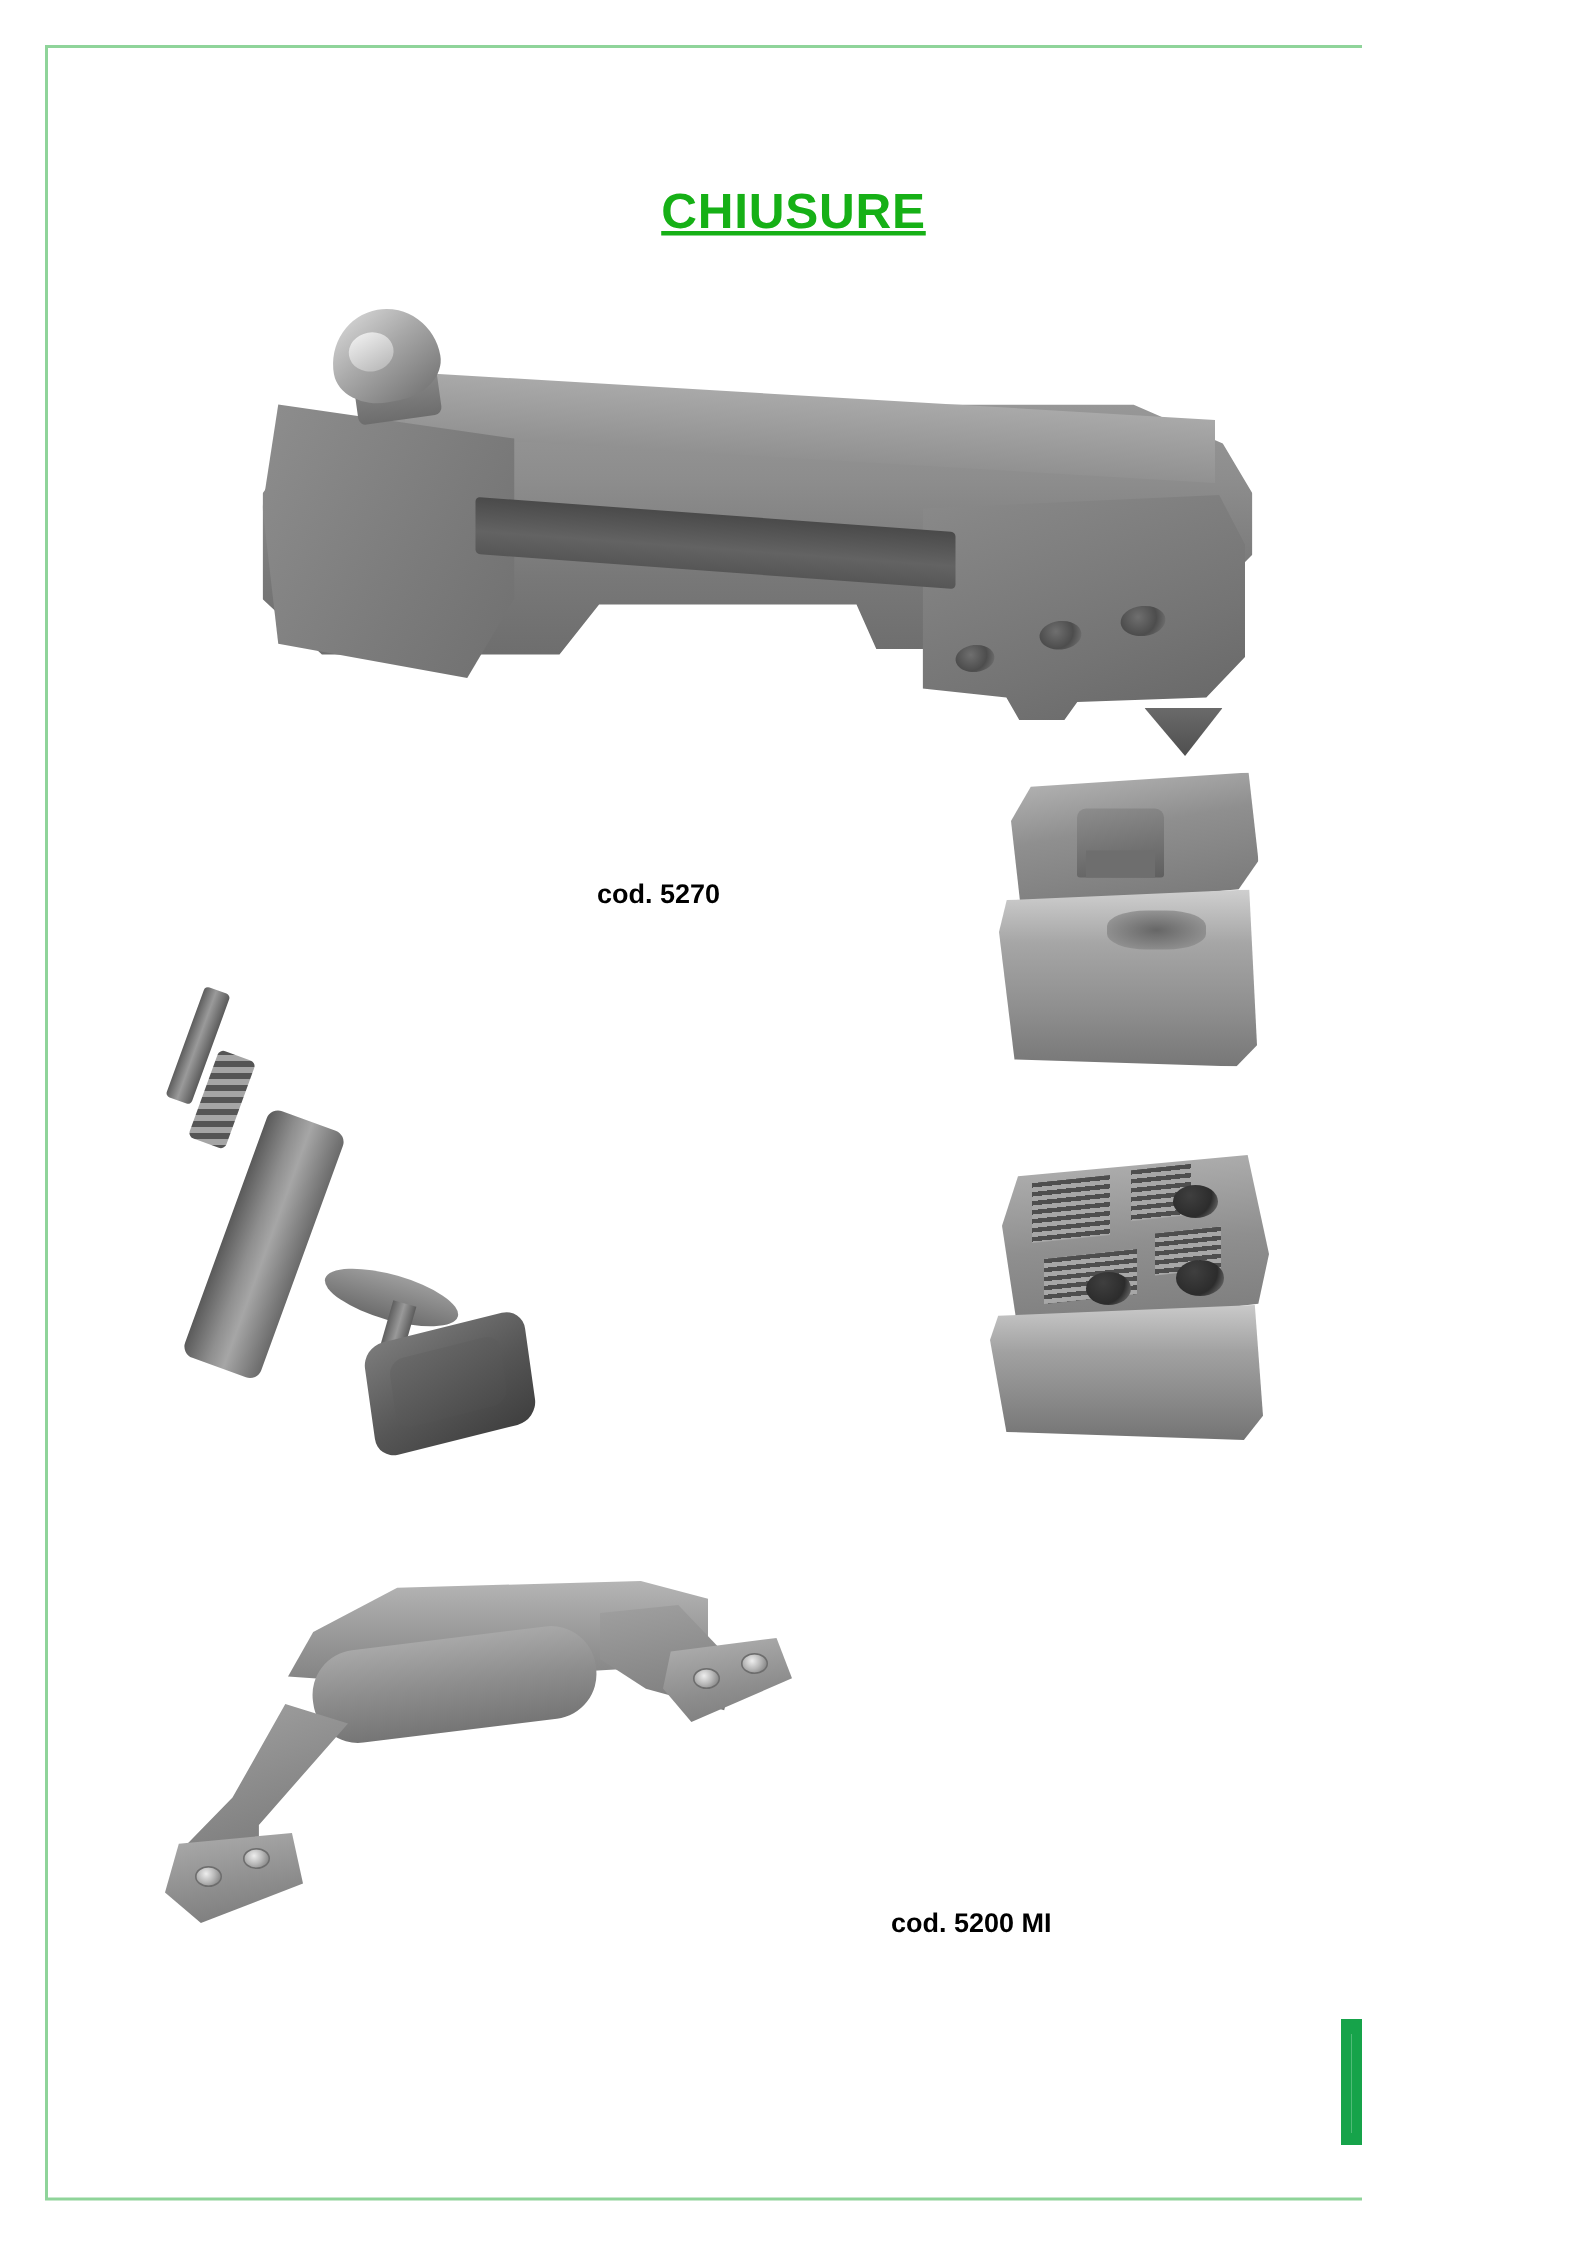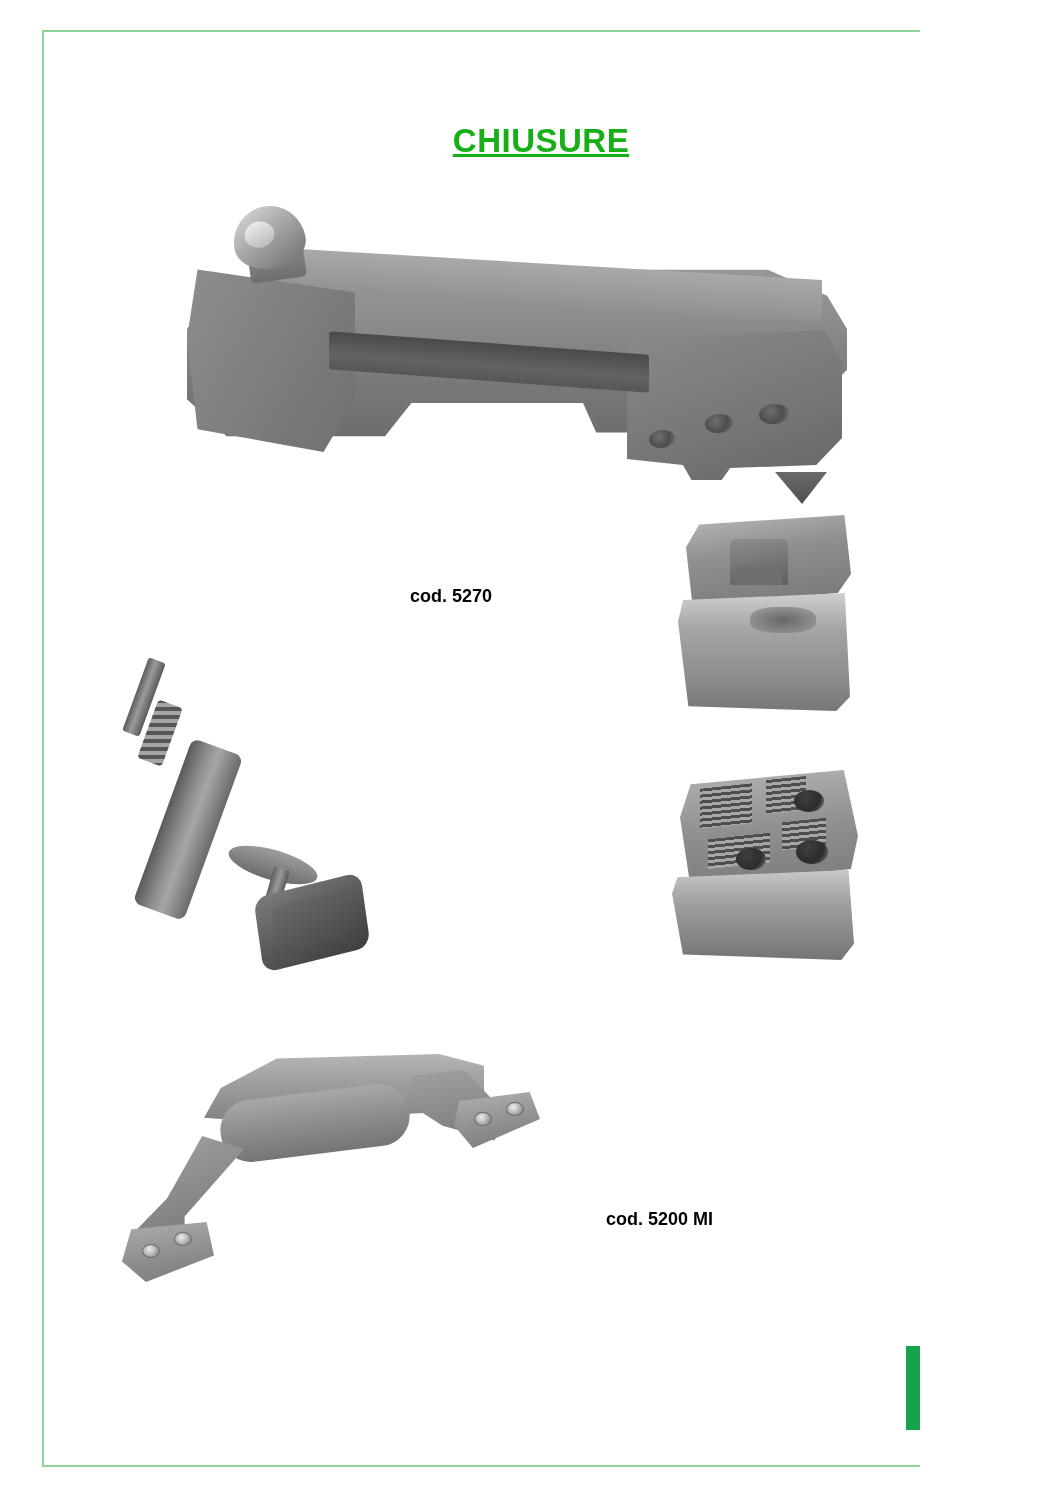--- a/index.html
+++ b/index.html
@@ -10,21 +10,20 @@
   body {
     font-family: "Liberation Sans", sans-serif;
   }
   .page {
     position: relative;
     width: 908px;
     height: 1497px;
     background: #ffffff;
     box-sizing: border-box;
     overflow: hidden;
-    margin-left: 12px;
   }
   .page-border {
     position: absolute;
     left: 30px;
     top: 30px;
     width: 998px;
     height: 1437px;
     border: 2px solid #8fd49a;
     box-sizing: border-box;
     pointer-events: none;
@@ -46,21 +45,21 @@
     font-size: 18px;
     font-weight: bold;
     color: #000000;
   }
   .cap-5270 {
     left: 398px;
     top: 586px;
   }
   .cap-5200 {
     left: 594px;
-    top: 1209px;
+    top: 1272px;
   }
 
   
   .art { position: absolute; }
 
   
   .latch-arm {
     left: 175px;
     top: 200px;
     width: 690px;

